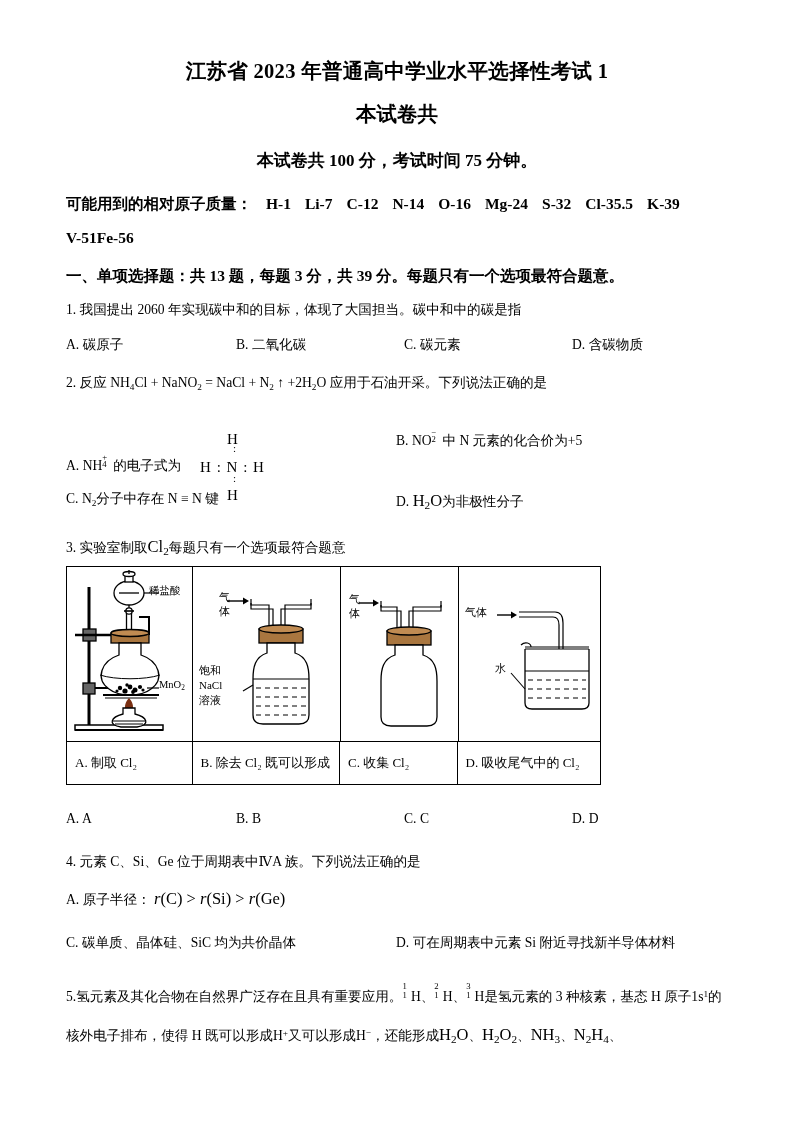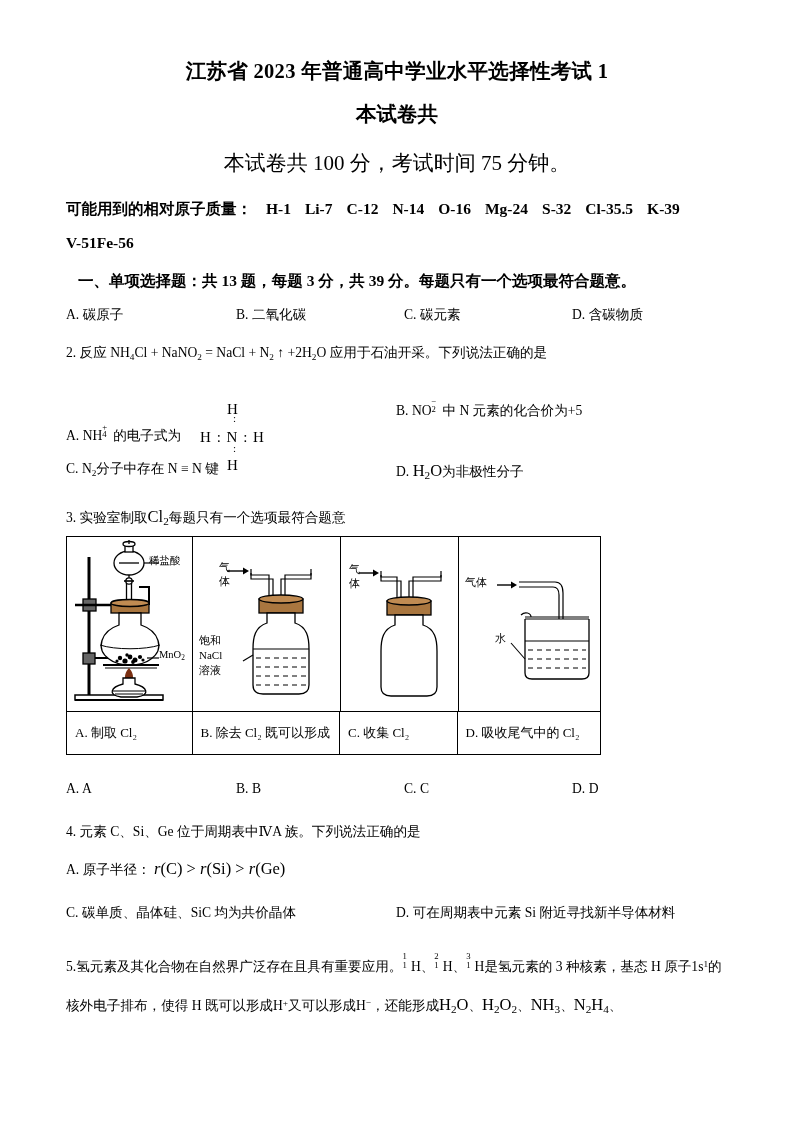--- a/index.html
+++ b/index.html
@@ -40,43 +40,43 @@
   }
   .sub-title {
     text-align: center;
     font-size: 20.5px;
     font-weight: bold;
     margin: 0 0 22px 0;
     line-height: 1.3;
   }
   .exam-meta {
     text-align: center;
-    font-size: 21px;
-    font-weight: normal;
+    font-size: 17px;
+    font-weight: bold;
     margin: 0 0 16px 0;
   }
   .atomic-mass {
     font-size: 15.5px;
     font-weight: bold;
     line-height: 2.05;
     margin: 0 0 2px 0;
     white-space: nowrap;
   }
   .atomic-mass .sp { display: inline-block; width: 14px; }
   .atomic-mass-2 {
     font-size: 15.5px;
     font-weight: bold;
     line-height: 2.05;
     margin: 0 0 10px 0;
   }
 
   .section-head {
     font-size: 15.5px;
     font-weight: bold;
-    margin: 8px 0 12px 12px;
+    margin: 8px 0 12px 0;
     line-height: 1.5;
   }
 
   
   .q-stem {
     font-size: 13.6px;
     line-height: 1.55;
     margin: 0 0 14px 0;
   }
   .q-stem-tall { line-height: 2.5; }
@@ -232,20 +232,24 @@
 
   <div class="atomic-mass">
     <span>可能用到的相对原子质量：</span><span class="sp"></span><span>H-1</span><span class="sp"></span><span>Li-7</span><span class="sp"></span><span>C-12</span><span class="sp"></span><span>N-14</span><span class="sp"></span><span>O-16</span><span class="sp"></span><span>Mg-24</span><span class="sp"></span><span>S-32</span><span class="sp"></span><span>Cl-35.5</span><span class="sp"></span><span>K-39</span>
   </div>
   <div class="atomic-mass-2">
     <span>V-51</span><span class="sp"></span><span>Fe-56</span>
   </div>
 
   <div class="section-head">一、单项选择题：共 13 题，每题 3 分，共 39 分。每题只有一个选项最符合题意。</div>
 
+  <div class="q-stem">
+    <span>1.</span>
+    <span>我国提出 2060 年实现碳中和的目标，体现了大国担当。碳中和中的碳是指</span>
+  </div>
   <div class="opt-row">
     <span class="opt o-a">
       <span>A.</span>
       <span>碳原子</span>
     </span>
     <span class="opt o-b">
       <span>B.</span>
       <span>二氧化碳</span>
     </span>
     <span class="opt o-c">

